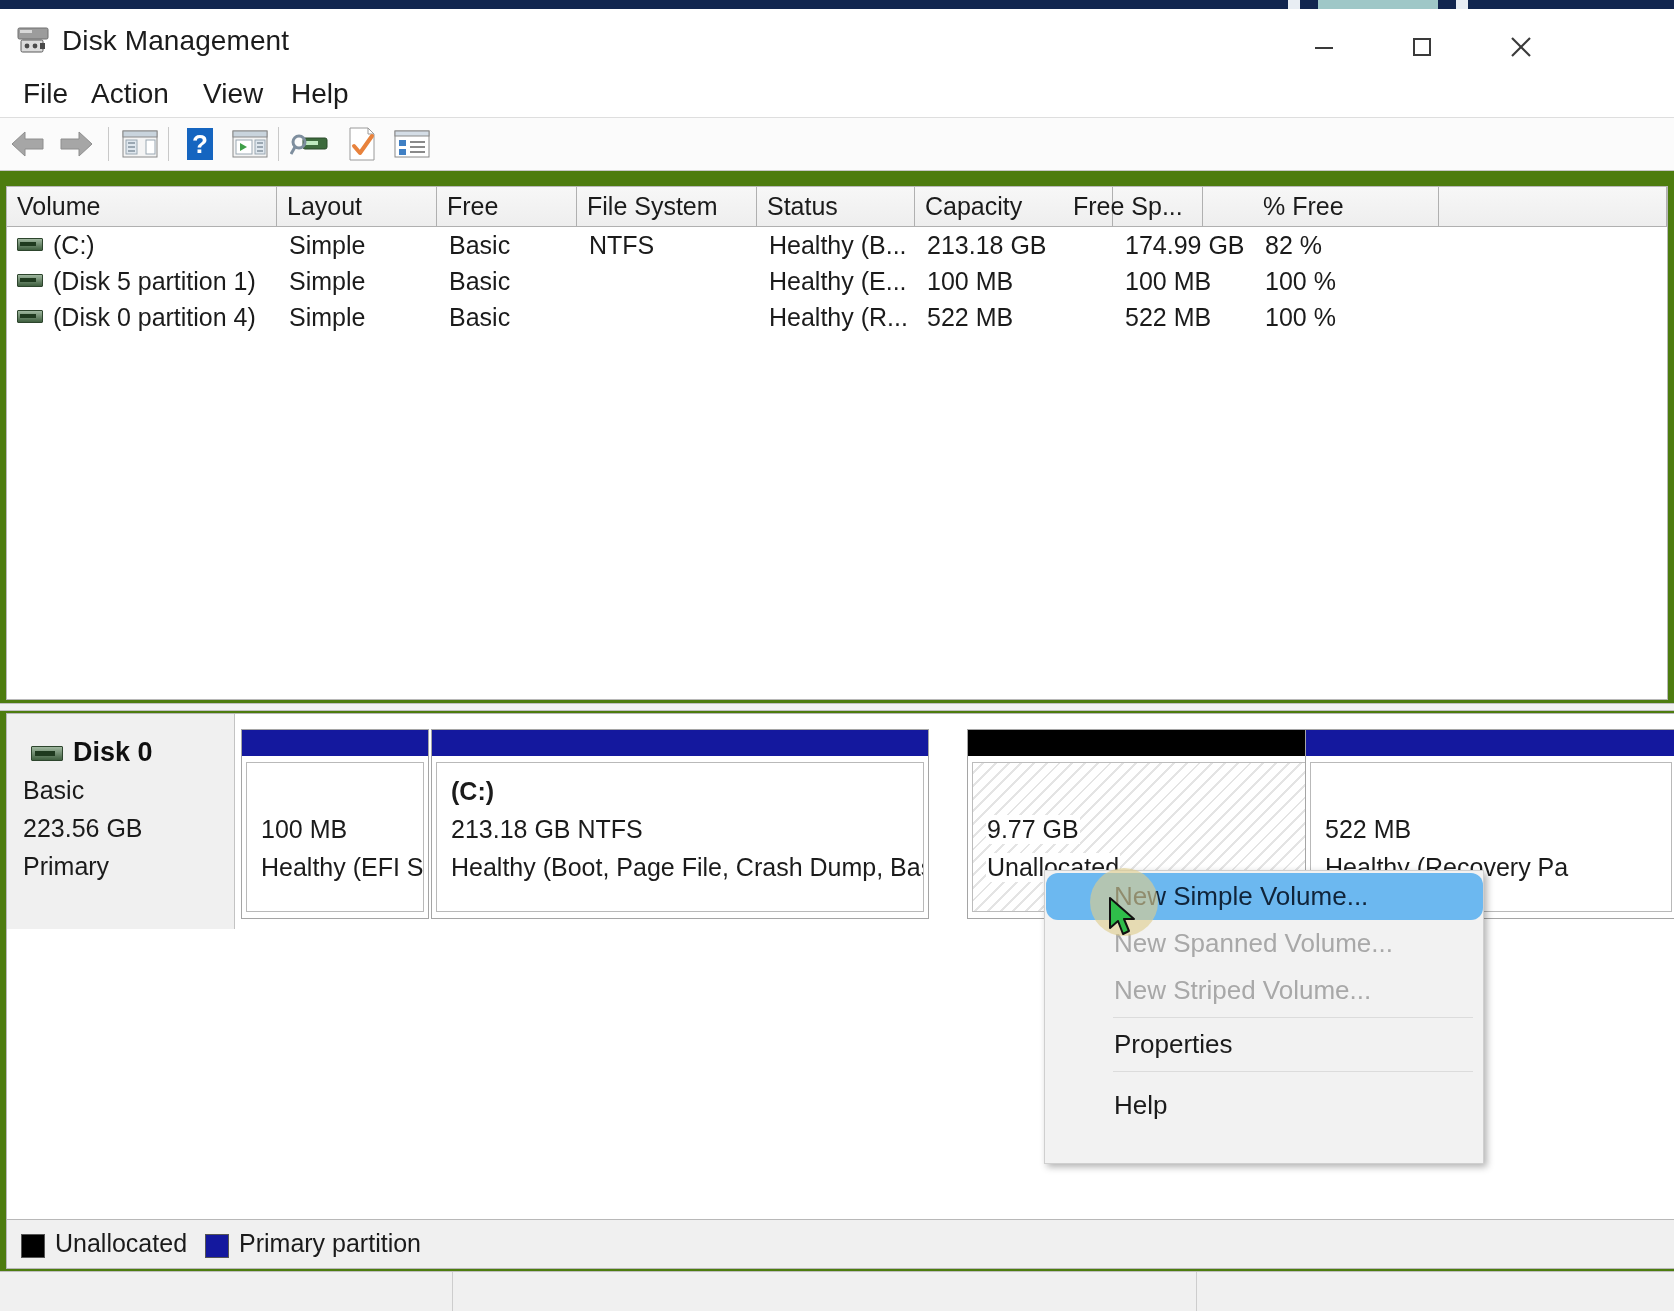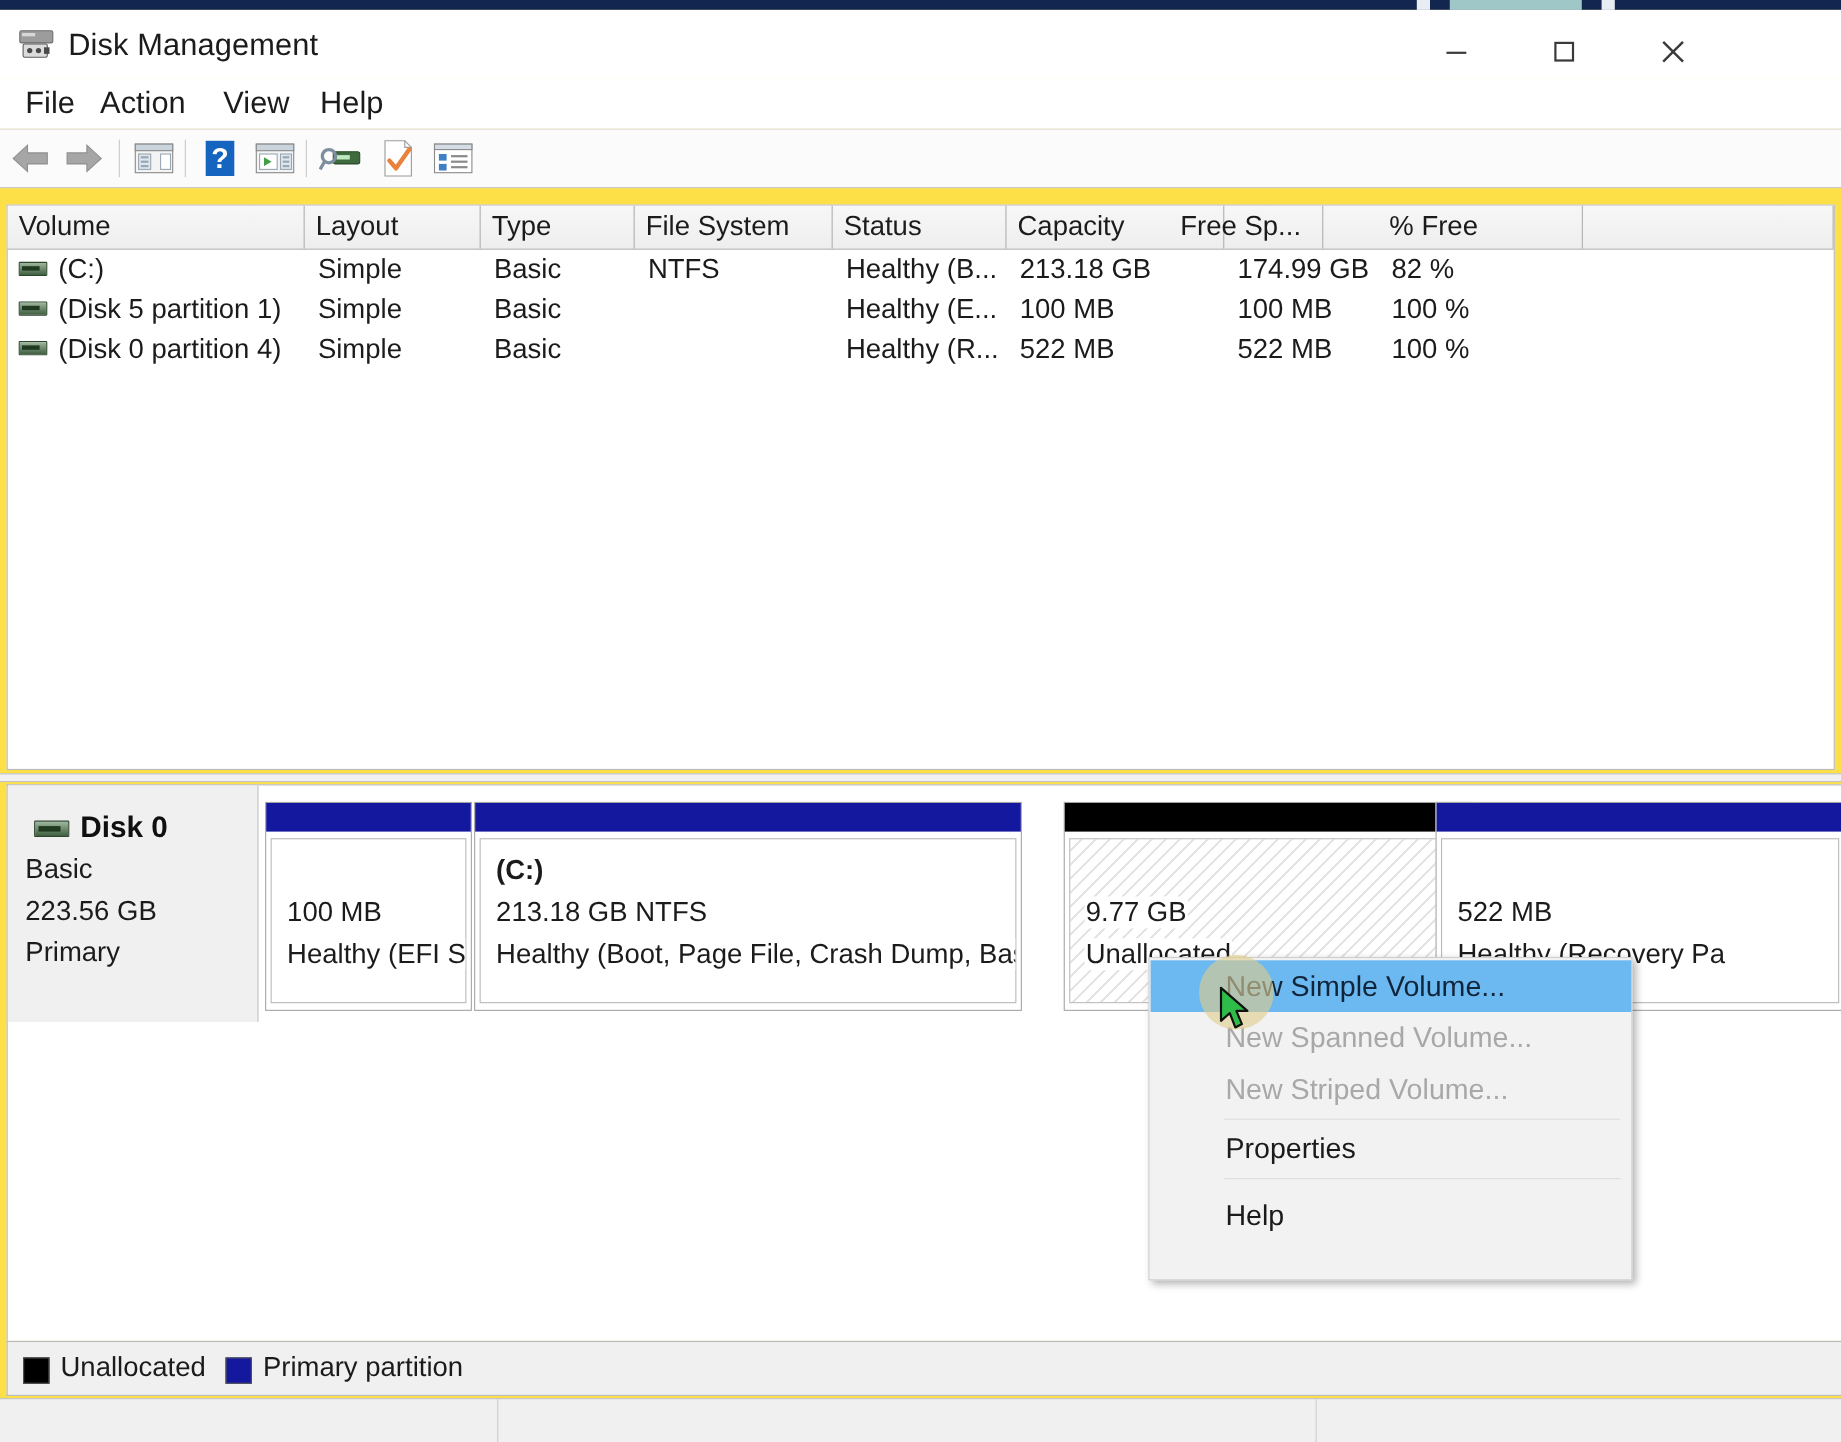--- a/index.html
+++ b/index.html
@@ -6,21 +6,21 @@
   html, body {
     margin: 0; padding: 0;
     width: 1674px; height: 1311px;
     overflow: hidden;
     background: #ffffff;
     font-family: "Liberation Sans", sans-serif;
   }
   #app {
     position: relative;
     width: 1674px; height: 1311px;
-    background: #fde047;
+    background: #4d7c0f;
   }
 
   
   .behind-strip {
     position: absolute; left: 0; top: 0; width: 1674px; height: 9px;
     background: #12264f;
   }
   .behind-strip .seg-a { position:absolute; left:1288px; top:0; width:12px; height:9px; background:#e8edf3; }
   .behind-strip .seg-b { position:absolute; left:1318px; top:0; width:120px; height:9px; background:#9fc7c7; }
   .behind-strip .seg-c { position:absolute; left:1456px; top:0; width:12px; height:9px; background:#e8edf3; }
@@ -388,21 +388,21 @@
         <rect x="17" y="18" width="15" height="2" fill="#8a8a8a"></rect>
         <rect x="17" y="23" width="15" height="2" fill="#8a8a8a"></rect>
       </svg>
     </div>
   </div>
 
   <div class="list-panel">
     <div class="list-header" id="list-header">
         <div class="hdr-cell" style="left: 0px; width: 270px;">Volume</div>
         <div class="hdr-cell" style="left: 270px; width: 160px;">Layout</div>
-        <div class="hdr-cell" style="left: 430px; width: 140px;">Type</div>
+        <div class="hdr-cell" style="left: 430px; width: 140px;">Free</div>
         <div class="hdr-cell" style="left: 570px; width: 180px;">File System</div>
         <div class="hdr-cell" style="left: 750px; width: 158px;">Status</div>
         <div class="hdr-cell" style="left: 908px; width: 198px;">Capacity</div>
         <div class="hdr-cell" style="left: 1056px; width: 140px;">Free Sp...</div>
         <div class="hdr-cell" style="left: 1246px; width: 186px;">% Free</div>
         <div class="hdr-cell" style="left: 1432px; width: 228px;"></div>
       </div>
     <div class="rows" id="list-rows">
         <div class="row">
           <span class="vol-icon"></span>
@@ -481,21 +481,21 @@
               <div class="p-label p-status p-chip">Healthy (Recovery Pa</div>
             </div>
           </div>
         </div>
     </div>
   </div>
 
   <div class="ctxmenu" id="ctxmenu">
       <div class="ctx-sep" style="top: 146px;"></div>
       <div class="ctx-sep" style="top: 200px;"></div>
-      <div class="ctx-item sel" style="top: 2px;">New Simple Volume...</div>
+      <div class="ctx-item sel" style="top: 2px; border-radius: 12px;">New Simple Volume...</div>
       <div class="ctx-item disabled" style="top: 49px;">New Spanned Volume...</div>
       <div class="ctx-item disabled" style="top: 96px;">New Striped Volume...</div>
       <div class="ctx-item" style="top: 150px;">Properties</div>
       <div class="ctx-item" style="top: 211px;">Help</div>
     </div>
   <div class="click-halo"></div>
   <div class="cursor">
     <svg width="34" height="44" viewBox="0 0 34 44">
       <path d="M2 2 L2 32 L10 25 L15 38 L21 35 L16 23 L26 23 Z" fill="#2fbd4a" stroke="#111111" stroke-width="2" stroke-linejoin="round"></path>
     </svg>

